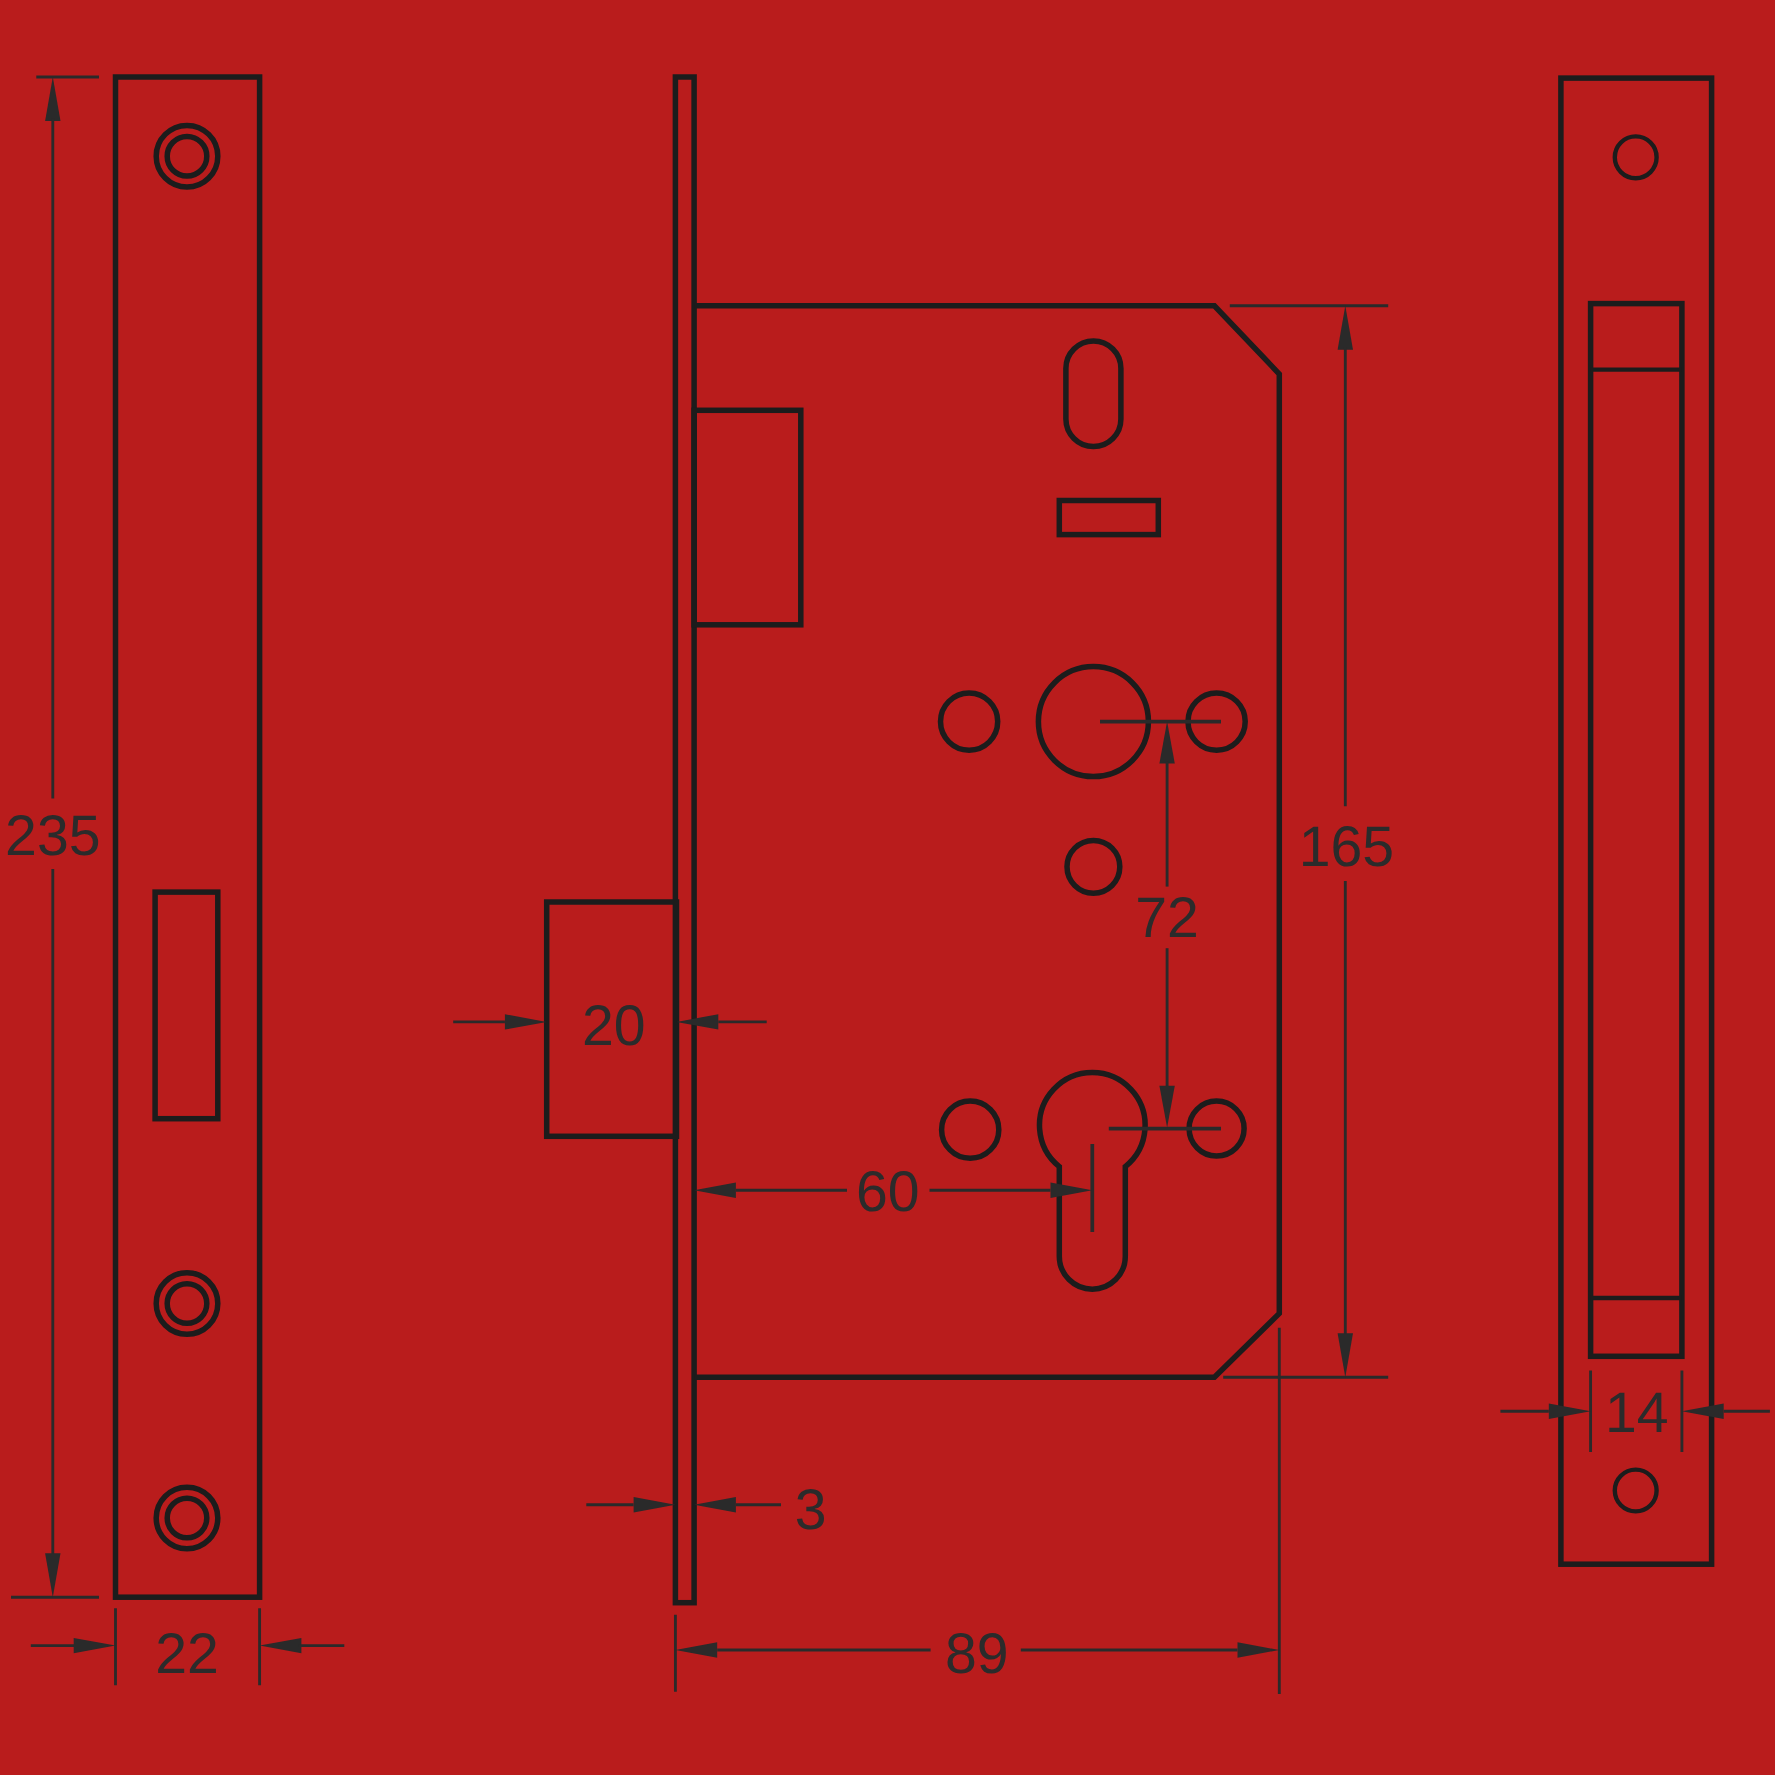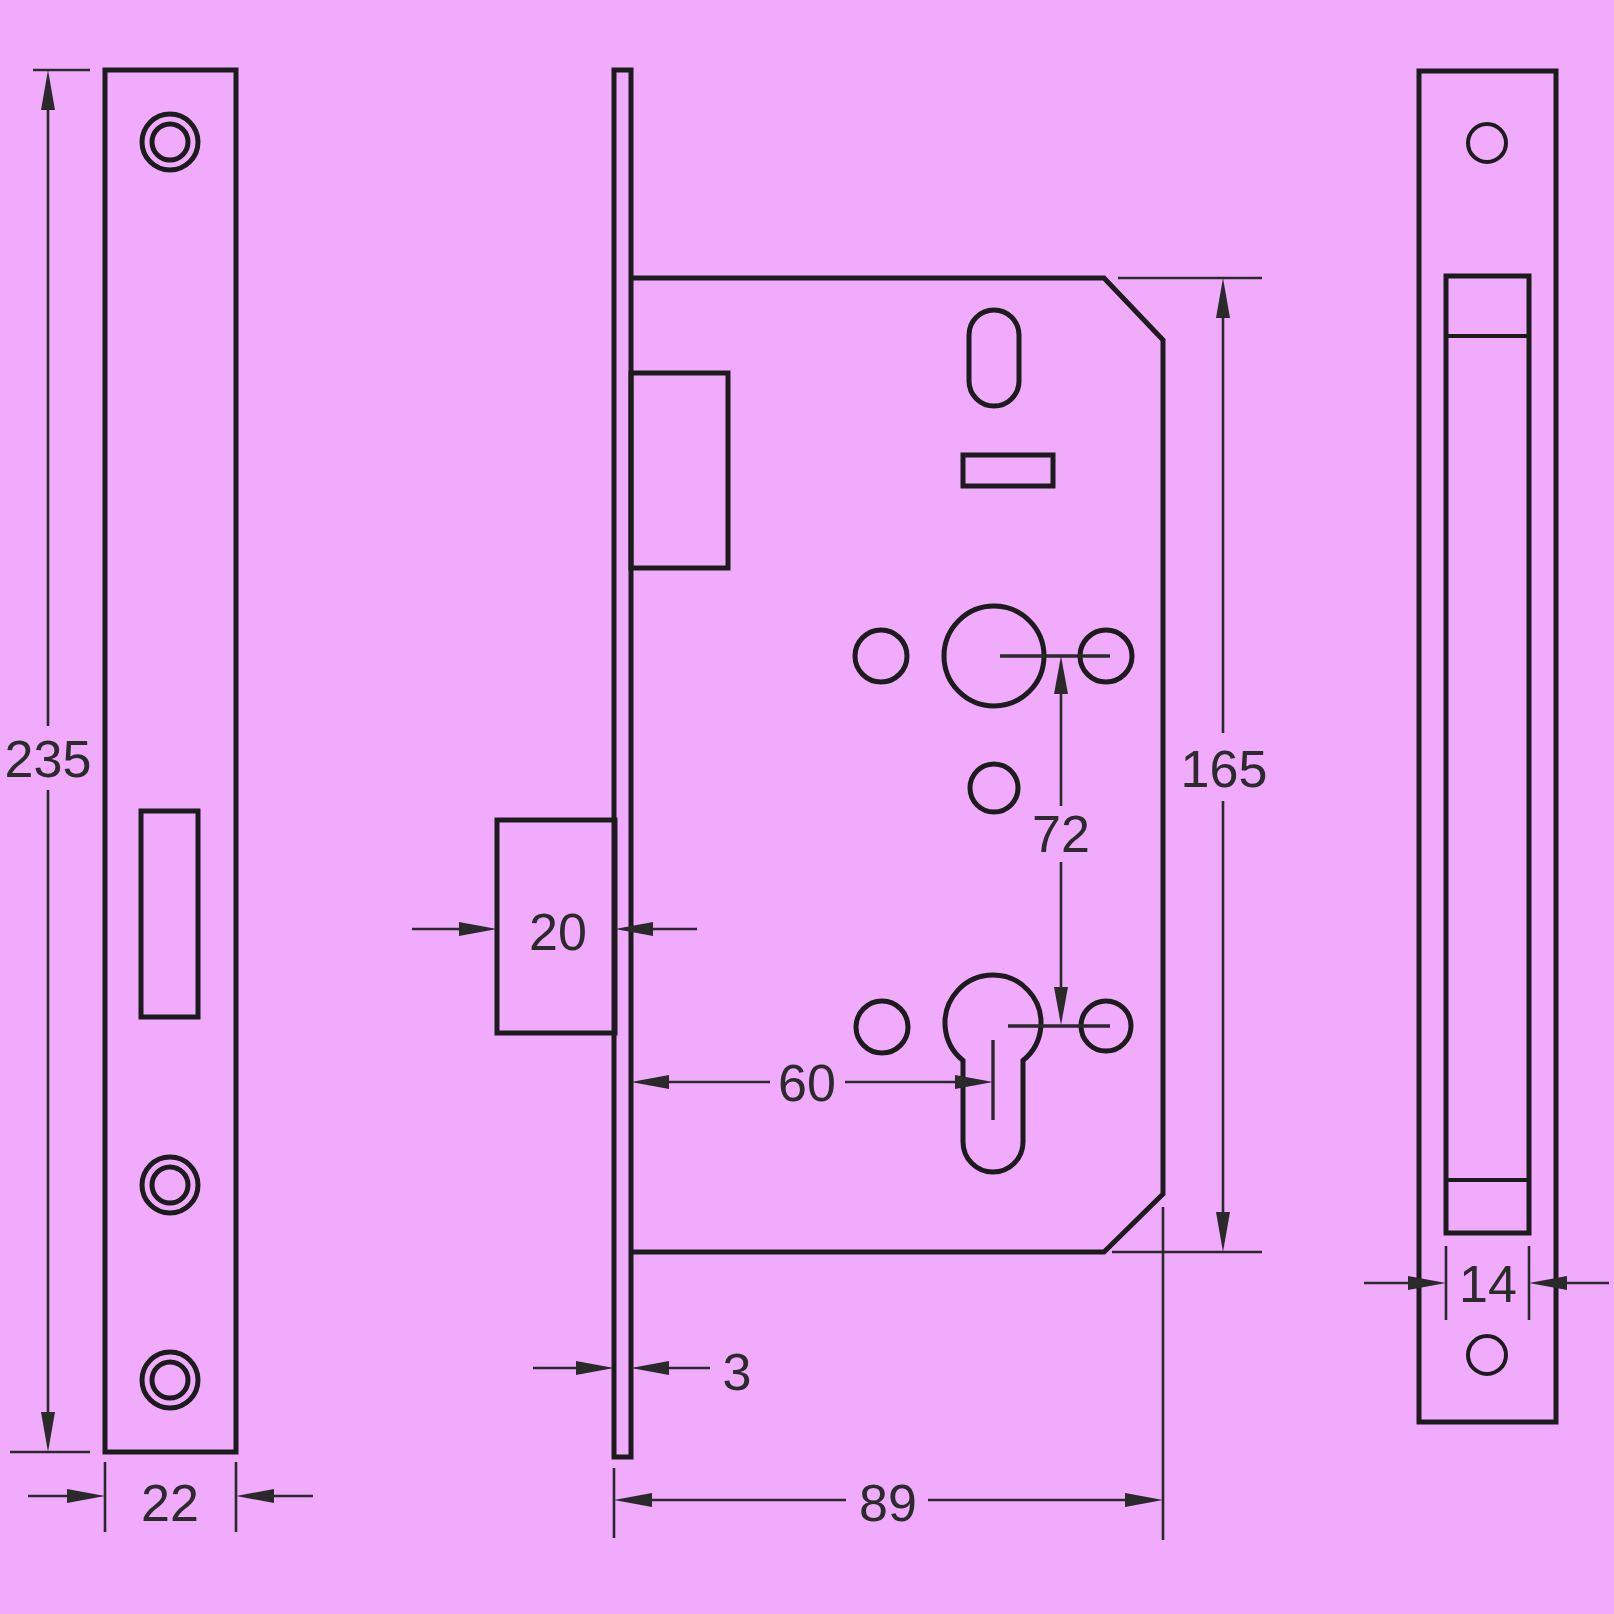--- a/index.html
+++ b/index.html
@@ -1,16 +1,16 @@
 <!DOCTYPE html>
 <html><head>
 <meta charset="utf-8">
 <style>
   html,body{margin:0;padding:0;background:#ffffff;}
-  .stage{width:1614px;height:1614px;position:relative;background:#f0abfc;overflow:hidden;}
+  .stage{width:1614px;height:1614px;position:relative;background:#b91c1c;overflow:hidden;}
   svg{display:block;}
   .outline{stroke:#1c1c1c;stroke-width:5;fill:none;}
   .outline-thin{stroke:#1c1c1c;stroke-width:4;fill:none;}
   .dim{stroke:#2a2a2a;stroke-width:2.6;fill:none;}
   .cline{stroke:#2a2a2a;stroke-width:3.4;fill:none;}
   .arrow{fill:#2a2a2a;stroke:none;}
   .dimtext{
     font-family:"Liberation Sans","DejaVu Sans",sans-serif;
     font-size:52px;
     fill:#2b2b2b;

